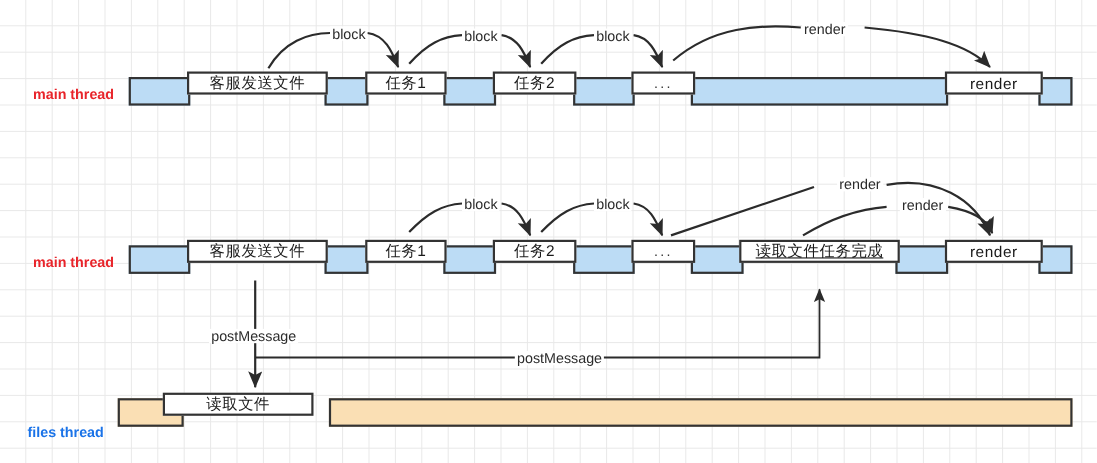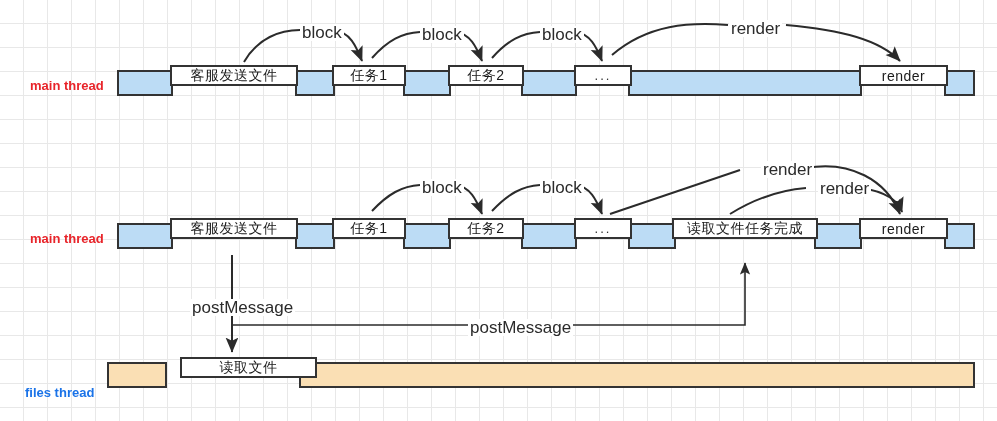--- a/index.html
+++ b/index.html
@@ -75,21 +75,21 @@
     letter-spacing: 0.5px;
   }
   .task-box.dots {
     font-size: 13px;
     letter-spacing: 2px;
     color: #333;
   }
   
   .edge-label {
     position: absolute;
-    font-size: 17px;
+    font-size: 13px;
     color: #2b2b2b;
     background: #ffffff;
     padding: 0 2px;
     white-space: nowrap;
     line-height: 1;
   }
 </style>
 </head>
 <body>
 
@@ -117,29 +117,29 @@
   <div class="bar blue" style="left:403px; top:223px; width:48px;"></div>
   <div class="bar blue" style="left:521px; top:223px; width:56px;"></div>
   <div class="bar blue" style="left:628px; top:223px; width:48px;"></div>
   <div class="bar blue" style="left:814px; top:223px; width:48px;"></div>
   <div class="bar blue" style="left:944px; top:223px; width:31px;"></div>
 
   <div class="task-box" style="left:170px; top:218px; width:128px;">客服发送文件</div>
   <div class="task-box" style="left:332px; top:218px; width:74px;">任务1</div>
   <div class="task-box" style="left:448px; top:218px; width:76px;">任务2</div>
   <div class="task-box dots" style="left:574px; top:218px; width:58px;">...</div>
-  <div class="task-box" style="left:672px; top:218px; width:146px;">读取文件任务完成</div>
+  <div class="task-box" style="left:672px; top:218px; width:146px;text-decoration:underline;">读取文件任务完成</div>
   <div class="task-box" style="left:859px; top:218px; width:89px;">render</div>
 
   <div class="thread-label files" style="left:25px; top:386px;">files thread</div>
 
   <div class="bar orange" style="left:107px; top:362px; width:60px;"></div>
   <div class="bar orange" style="left:299px; top:362px; width:676px;"></div>
 
-  <div class="task-box" style="left:180px; top:357px; width:137px;">读取文件</div>
+  <div class="task-box" style="left:148px; top:357px; width:137px;">读取文件</div>
 
   <svg class="svg-layer" viewBox="0 0 997 421" xmlns="http://www.w3.org/2000/svg">
     <defs>
       <marker id="ah" markerWidth="9" markerHeight="9" refX="7.2" refY="3.2" orient="auto" markerUnits="strokeWidth">
         <path d="M0,0 L7.6,3.2 L0,6.4 L1.6,3.2 z" fill="#2b2b2b"></path>
       </marker>
     </defs>
 
     <path d="M244,62 C258,38 280,30 300,30" fill="none" stroke="#2b2b2b" stroke-width="2"></path>
     <path d="M334,30 C350,32 356,46 362,61" fill="none" stroke="#2b2b2b" stroke-width="2" marker-end="url(#ah)"></path>

